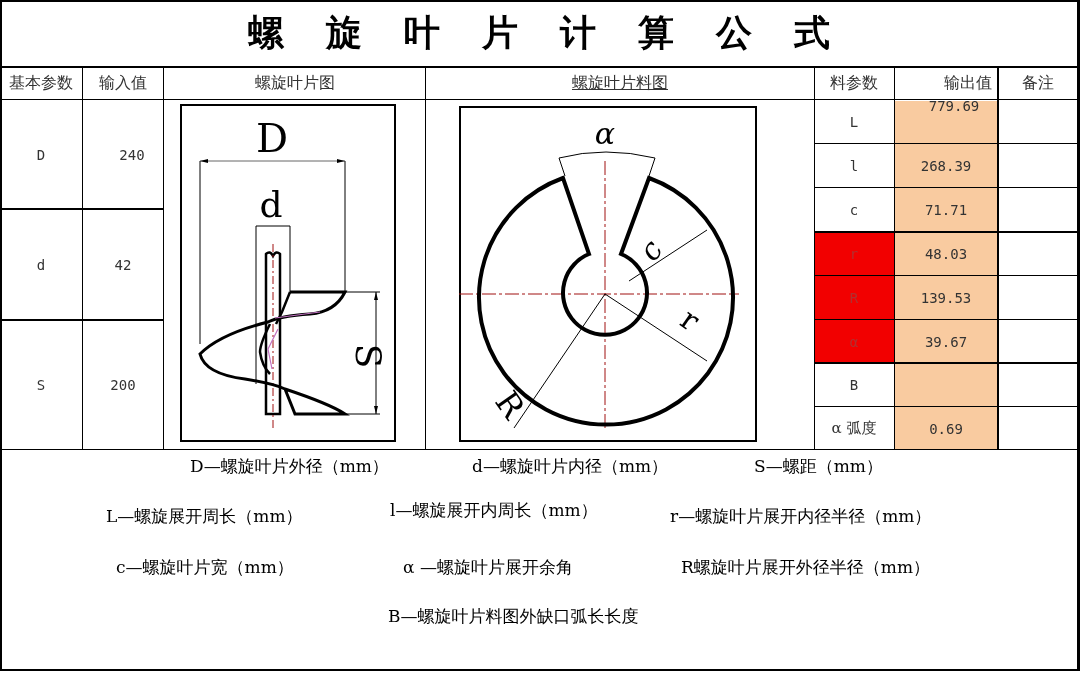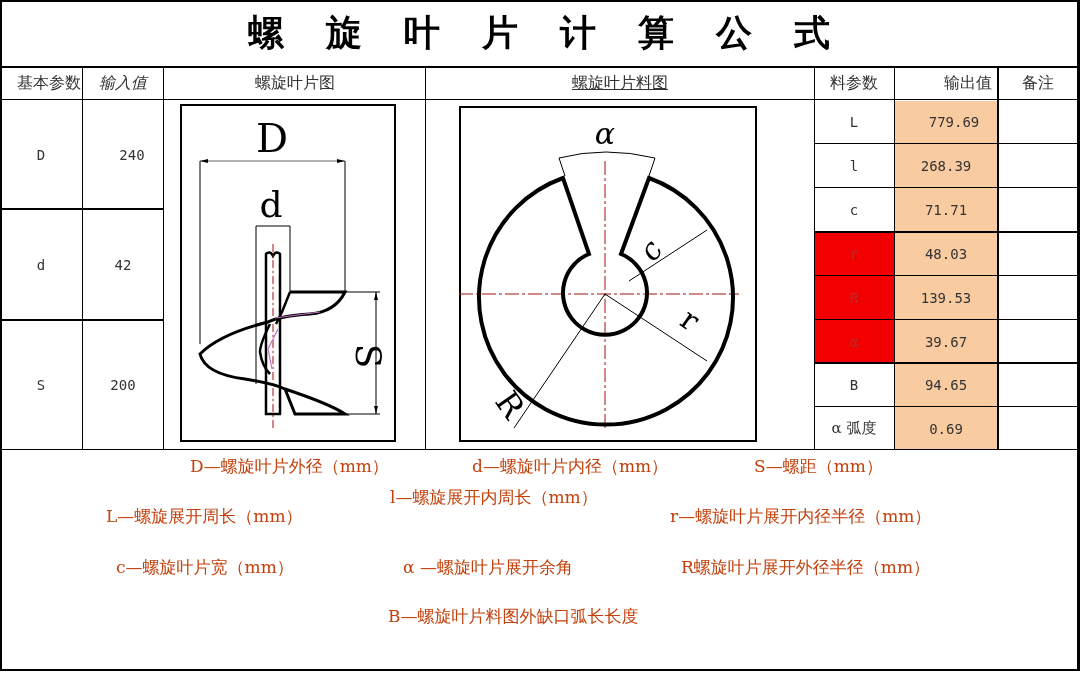--- a/index.html
+++ b/index.html
@@ -12,21 +12,21 @@
   .title { position:absolute; left:0; top:0; width:1078px; height:67px;
            display:flex; align-items:center; justify-content:center; }
   .title-char { font-family:"DejaVu Sans","Liberation Sans",sans-serif; font-weight:bold;
                 font-size:36px; color:#000; margin:0 21px; letter-spacing:0; }
   .cell { position:absolute; display:flex; align-items:center; justify-content:center;
           box-sizing:border-box; font-size:15px; color:#333; }
   .hdr { font-size:16px; color:#333; }
   .mono { font-family:"DejaVu Sans Mono","Liberation Mono",monospace; font-size:14px; }
   .out { background:#f9cba0; }
   .red { background:#f20000; color:#a02020; }
-  .legend { position:absolute; font-size:17px; color:#c2410c; white-space:nowrap;
+  .legend { position:absolute; font-size:17px; color:#000000; white-space:nowrap;
             font-family:"DejaVu Serif","Liberation Serif",serif; }
   svg text { font-family:"DejaVu Serif","Liberation Serif",serif; }
 </style>
 </head>
 <body>
 
 <div class="sheet">
 
   <div class="title">
     <span class="title-char">螺</span>
@@ -35,49 +35,48 @@
     <span class="title-char">片</span>
     <span class="title-char">计</span>
     <span class="title-char">算</span>
     <span class="title-char">公</span>
     <span class="title-char">式</span>
   </div>
 
   <div class="abs out" style="left:895px;top:101px;width:103px;height:349px;"></div>
   <div class="abs red" style="left:815px;top:233px;width:79px;height:130px;"></div>
 
-  <div class="cell hdr" style="left:0;top:67px;width:82px;height:33px;margin-left:8px;">基本参数</div>
-  <div class="cell hdr" style="left:82px;top:67px;width:82px;height:33px;font-style:italic;">输入值</div>
+  <div class="cell hdr" style="left:0;top:67px;width:82px;height:33px;">基本参数</div>
+  <div class="cell hdr" style="left:82px;top:67px;width:82px;height:33px;">输入值</div>
   <div class="cell hdr" style="left:164px;top:67px;width:262px;height:33px;">螺旋叶片图</div>
   <div class="cell hdr" style="left:426px;top:67px;width:388px;height:33px;text-decoration:underline;">螺旋叶片料图</div>
   <div class="cell hdr" style="left:814px;top:67px;width:80px;height:33px;">料参数</div>
   <div class="cell hdr" style="left:894px;top:67px;width:124px;height:33px;padding-left:24px;">输出值</div>
   <div class="cell hdr" style="left:998px;top:67px;width:80px;height:33px;">备注</div>
 
   <div class="cell mono" style="left:0;top:100px;width:82px;height:109px;">D</div>
   <div class="cell mono" style="left:82px;top:100px;width:100px;height:109px;">240</div>
   <div class="cell mono" style="left:0;top:209px;width:82px;height:111px;">d</div>
   <div class="cell mono" style="left:82px;top:209px;width:82px;height:111px;">42</div>
   <div class="cell mono" style="left:0;top:320px;width:82px;height:130px;">S</div>
   <div class="cell mono" style="left:82px;top:320px;width:82px;height:130px;">200</div>
 
   <div class="cell mono" style="left:814px;top:100px;width:80px;height:44px;">L</div>
-  <div class="cell mono" style="left:894px;top:100px;width:120px;height:44px;">779.69</div>
+  <div class="cell mono" style="left:894px;top:84px;width:120px;height:44px;">779.69</div>
   <div class="cell mono" style="left:814px;top:144px;width:80px;height:44px;">l</div>
   <div class="cell mono" style="left:894px;top:144px;width:104px;height:44px;">268.39</div>
   <div class="cell mono" style="left:814px;top:188px;width:80px;height:44px;">c</div>
   <div class="cell mono" style="left:894px;top:188px;width:104px;height:44px;">71.71</div>
   <div class="cell mono" style="left:814px;top:232px;width:80px;height:44px;color:#b03030;">r</div>
   <div class="cell mono" style="left:894px;top:232px;width:104px;height:44px;">48.03</div>
   <div class="cell mono" style="left:814px;top:276px;width:80px;height:44px;color:#b03030;">R</div>
   <div class="cell mono" style="left:894px;top:276px;width:104px;height:44px;">139.53</div>
   <div class="cell mono" style="left:814px;top:320px;width:80px;height:43px;color:#b03030;">α</div>
   <div class="cell mono" style="left:894px;top:320px;width:104px;height:43px;">39.67</div>
   <div class="cell mono" style="left:814px;top:363px;width:80px;height:44px;">B</div>
-  <div class="cell mono" style="left:894px;top:363px;width:104px;height:44px;">94.65</div>
   <div class="cell" style="left:814px;top:407px;width:80px;height:43px;font-size:15px;">α 弧度</div>
   <div class="cell mono" style="left:894px;top:407px;width:104px;height:43px;">0.69</div>
 
   <div class="abs" style="left:998px;top:100px;width:80px;height:350px;"></div>
 
   <div class="vline" style="left:0;top:0;width:2px;height:671px;"></div>
   <div class="vline" style="left:1077px;top:0;width:3px;height:671px;"></div>
   <div class="hline" style="left:0;top:0;width:1080px;height:2px;"></div>
   <div class="hline" style="left:0;top:669px;width:1080px;height:2px;"></div>
   <div class="hline" style="left:0;top:66px;width:1080px;height:2px;"></div>
@@ -154,20 +153,20 @@
     <text x="225" y="222" font-size="30" text-anchor="middle" transform="rotate(35 225 222)">r</text>
 
     <line x1="146" y1="188" x2="55" y2="322" stroke="#000" stroke-width="1"></line>
     <text x="42" y="305" font-size="32" text-anchor="middle" transform="rotate(55 42 305)">R</text>
   </svg>
 
   <div class="legend" style="left:190px;top:455px;">D—螺旋叶片外径（mm）</div>
   <div class="legend" style="left:754px;top:455px;">S—螺距（mm）</div>
   <div class="legend" style="left:472px;top:455px;">d—螺旋叶片内径（mm）</div>
   <div class="legend" style="left:106px;top:505px;">L—螺旋展开周长（mm）</div>
-  <div class="legend" style="left:390px;top:486px;">l—螺旋展开内周长（mm）</div>
+  <div class="legend" style="left:390px;top:499px;">l—螺旋展开内周长（mm）</div>
   <div class="legend" style="left:670px;top:505px;">r—螺旋叶片展开内径半径（mm）</div>
   <div class="legend" style="left:116px;top:556px;">c—螺旋叶片宽（mm）</div>
   <div class="legend" style="left:403px;top:556px;">α —螺旋叶片展开余角</div>
   <div class="legend" style="left:681px;top:556px;">R螺旋叶片展开外径半径（mm）</div>
   <div class="legend" style="left:388px;top:605px;">B—螺旋叶片料图外缺口弧长长度</div>
 
 </div>
 
 </body></html>

